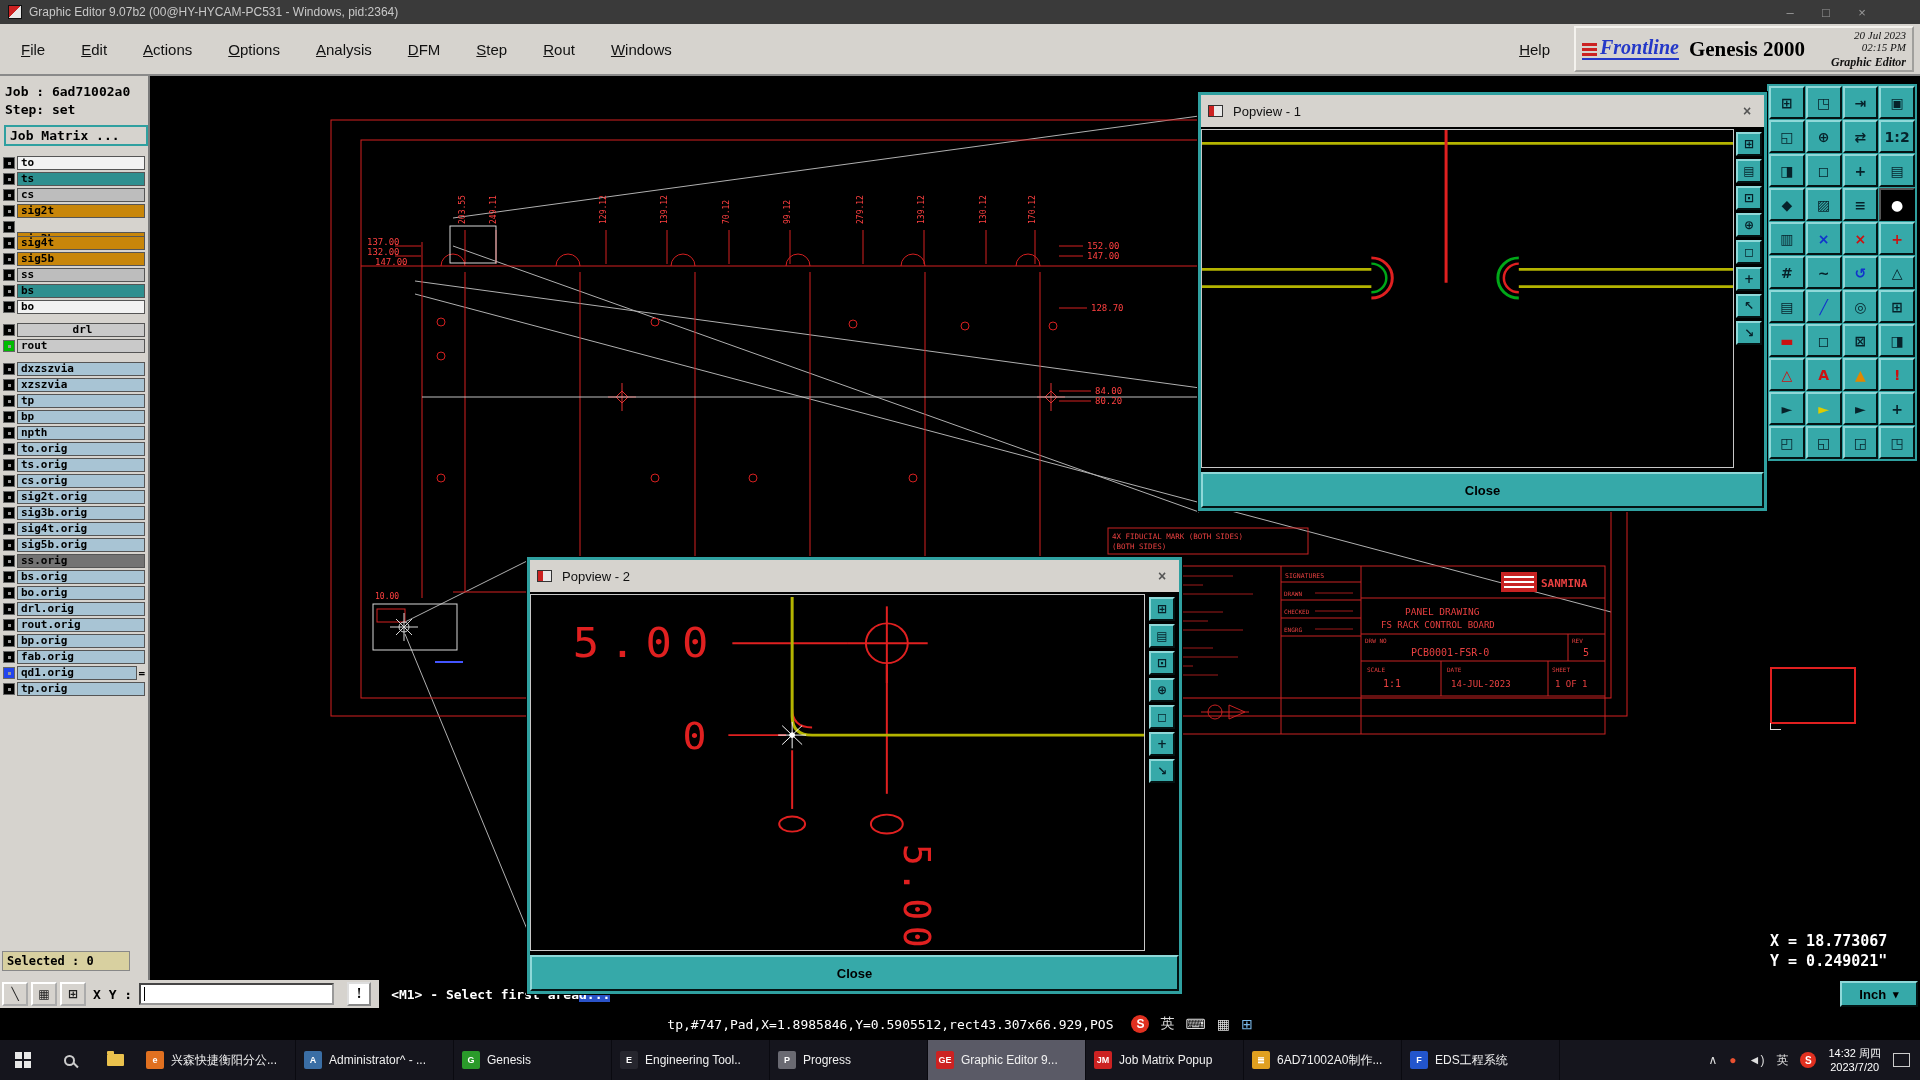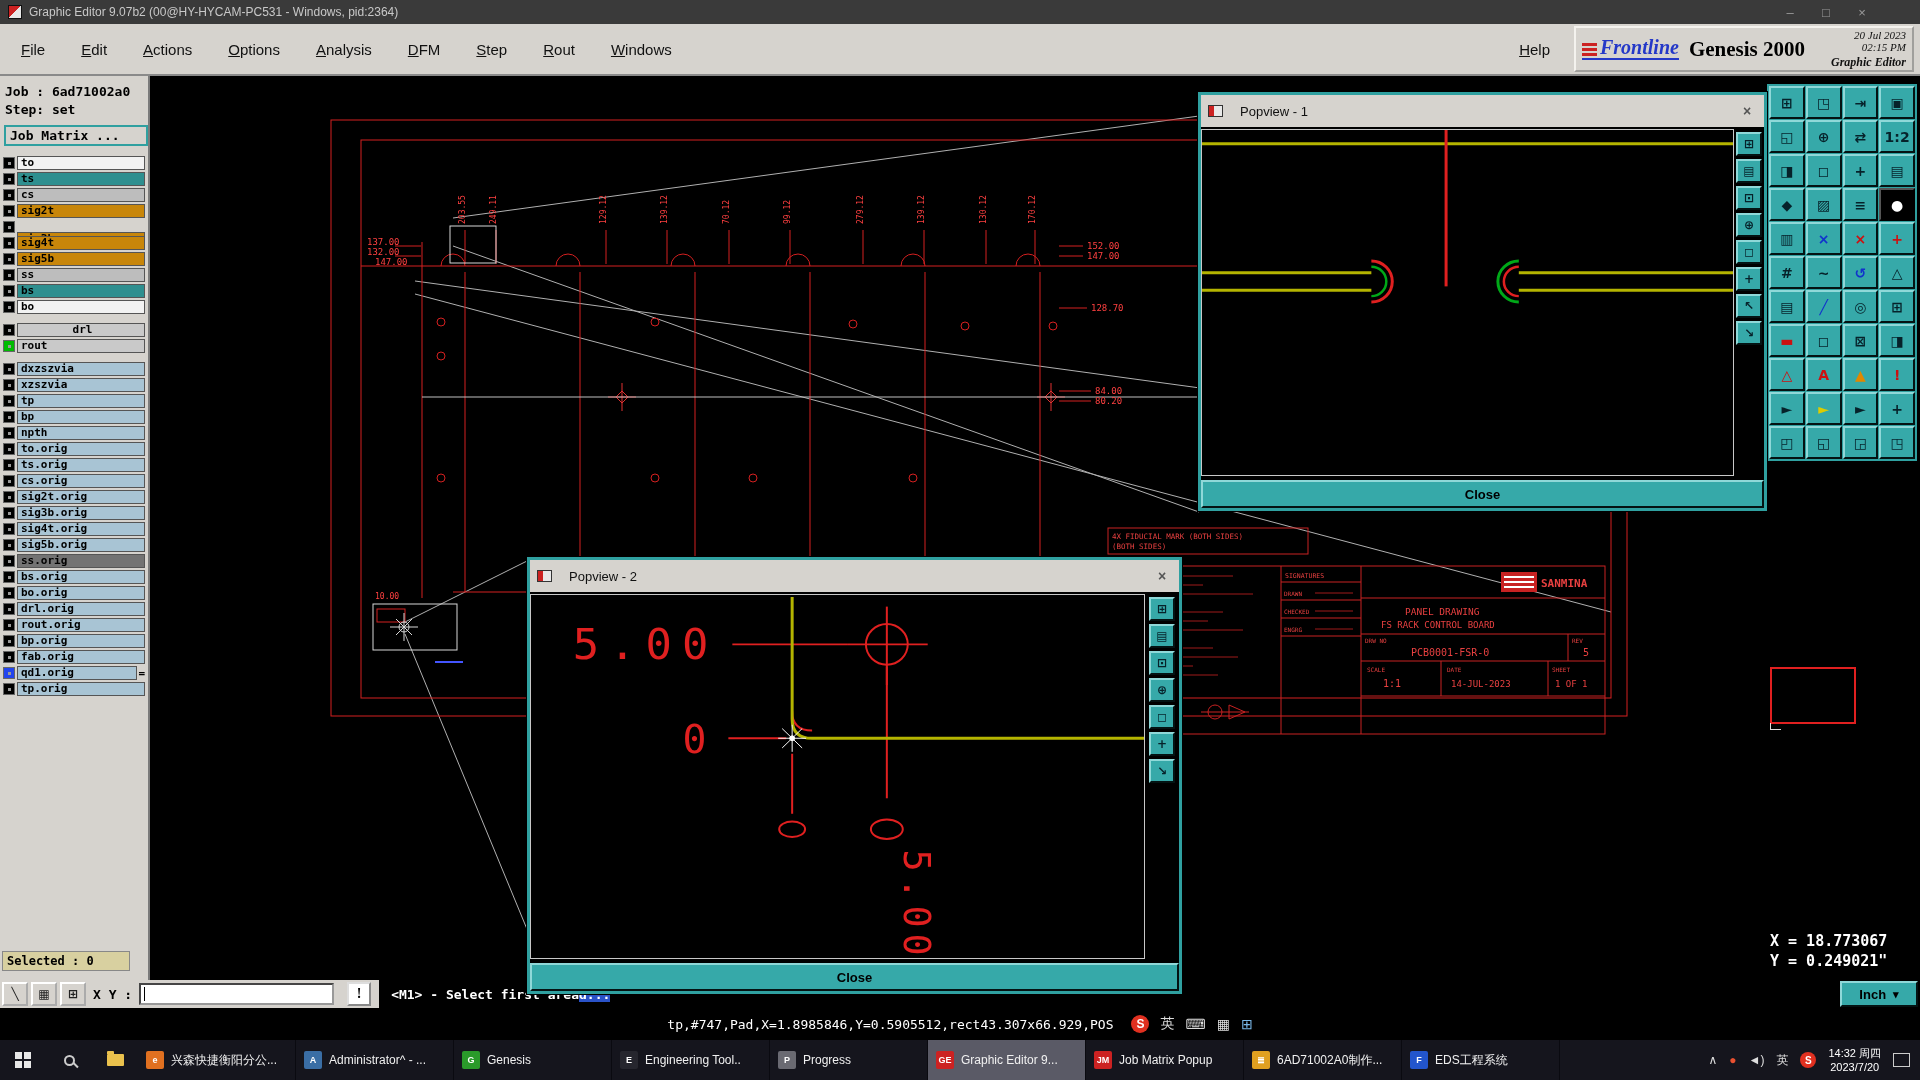--- a/index.html
+++ b/index.html
@@ -51,30 +51,30 @@
 #main-toolbar{position:absolute;left:3px;top:8px;width:150px;display:grid;grid-template-columns:repeat(4,1fr);gap:1px;background:#2fa0a0;padding:2px}
 .tool-btn{height:33px;background:#36a9a9;border:2px outset;border-color:#8fd8d8 #176868 #176868 #8fd8d8;color:#06222a;font:bold 14px "DejaVu Sans",sans-serif;display:flex;align-items:center;justify-content:center;cursor:default}
 .red-view-rect{position:absolute;left:6px;top:591px;width:86px;height:57px;border:2px solid #e02020}
 .red-view-rect::after{content:"";position:absolute;left:-2px;bottom:-8px;width:10px;height:6px;border-left:1px solid #ddd;border-bottom:1px solid #ddd}
 .coords{position:absolute;left:6px;top:855px;color:#fff;font:bold 15px "DejaVu Sans Mono",monospace;line-height:20px;white-space:pre}
 
 
 .popview{position:absolute;border:3px solid #2fa0a0;outline:1px solid #000;background:#000;display:flex;flex-direction:column}
 #popview1{left:1198px;top:92px;width:569px;height:419px;z-index:6}
 #popview2{left:527px;top:557px;width:655px;height:437px;z-index:5}
-.pv-title{height:26px;background:#d6d3ce;display:flex;align-items:center;gap:17px;padding:16px 7px;font-size:13px;color:#111;flex:none}
+.pv-title{height:26px;background:#d6d3ce;display:flex;align-items:center;gap:10px;padding:16px 7px;font-size:13px;color:#111;flex:none}
 .pv-ico{width:15px;height:12px;border:1px solid #333;background:linear-gradient(90deg,#cc2222 0 40%,#e8e8e8 40% 100%)}
 .pv-close{margin-left:auto;color:#555;font-weight:bold;font-size:14px;width:20px;text-align:center}
 .pv-body{flex:1;display:flex;margin-top:2px;min-height:0}
 .pv-canvas{flex:1;border:1px solid #c8c8c8;background:#000;min-width:0}
 .pv-canvas svg{display:block;width:100%;height:100%}
 .pv-strip{width:30px;display:flex;flex-direction:column;gap:3px;padding:3px 0 0 0;align-items:center;background:#000;flex:none}
 #popview2 .pv-strip{width:34px}
 .pv-tool{width:26px;height:24px;background:#36a9a9;border:2px outset;border-color:#8fd8d8 #176868 #176868 #8fd8d8;font:bold 12px "DejaVu Sans",sans-serif;color:#06222a;display:flex;align-items:center;justify-content:center}
-.pv-closebar{height:28px;margin-top:4px;background:#36a9a9;border:2px outset;border-color:#8fd8d8 #176868 #176868 #8fd8d8;font:bold 13px "Liberation Sans",sans-serif;color:#000;display:flex;align-items:center;justify-content:center;flex:none}
+.pv-closebar{height:36px;margin-top:4px;background:#36a9a9;border:2px outset;border-color:#8fd8d8 #176868 #176868 #8fd8d8;font:bold 13px "Liberation Sans",sans-serif;color:#000;display:flex;align-items:center;justify-content:center;flex:none}
 
 
 .statusrow{position:absolute;left:0;top:980px;width:1920px;height:28px;background:#000;display:flex;align-items:center;z-index:4}
 .status-left{height:28px;background:#d6d3ce;display:flex;align-items:center;gap:3px;padding:0 8px 0 2px;flex:none}
 .status-btn{width:26px;height:24px;background:#d6d3ce;border:2px outset #fff;font:bold 12px "DejaVu Sans",sans-serif;color:#222}
 .xy-label{font:bold 13px "DejaVu Sans Mono",monospace;color:#000;margin:0 4px}
 .xy-input{width:195px;height:22px;background:#fff;border:2px inset #999;display:flex;align-items:center;padding:0 3px}
 .caret{width:1px;height:14px;background:#000}
 .alert-btn{width:24px;height:24px;background:#fff;border:2px outset #ddd;font:bold 14px "Liberation Serif",serif;margin-left:10px;color:#000}
 .hint{flex:1;color:#fff;font:bold 13px "DejaVu Sans Mono",monospace;padding-left:12px;white-space:nowrap;overflow:hidden}

